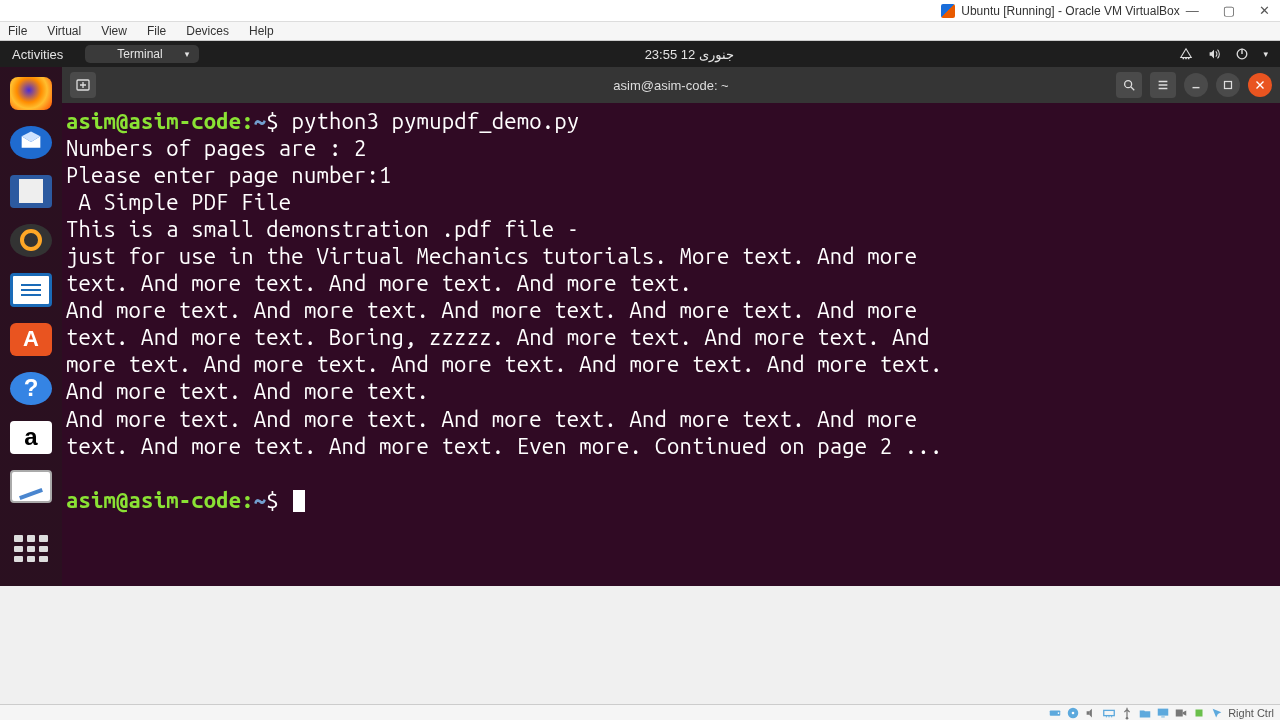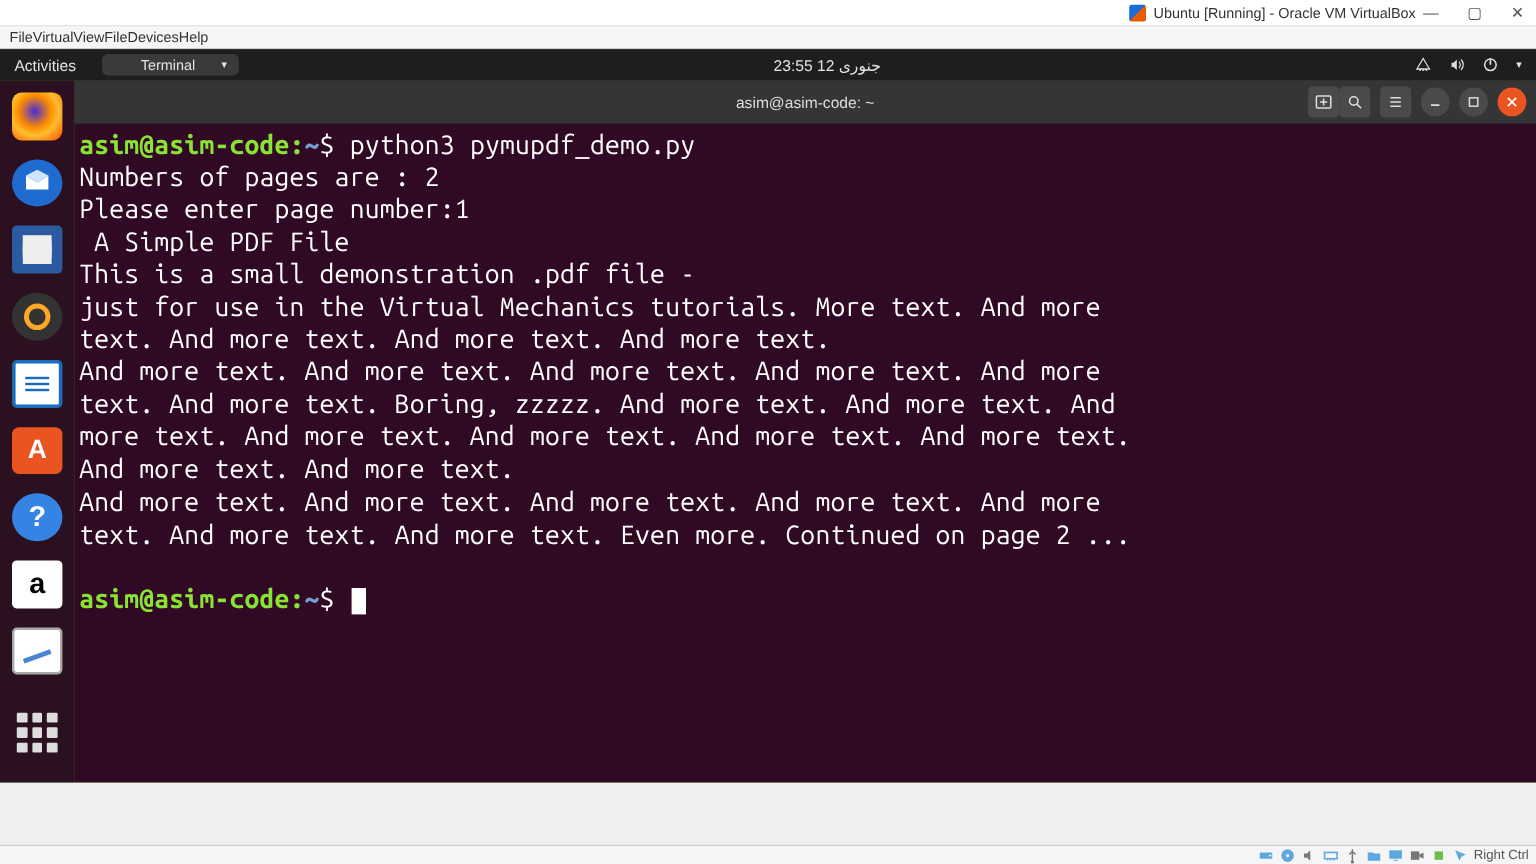--- a/index.html
+++ b/index.html
@@ -17,29 +17,29 @@
   .win-titlebar .left { display: flex; align-items: center; gap: 6px; }
   .win-titlebar .vbox-icon {
     width: 14px; height: 14px; background:
       linear-gradient(135deg,#1a6dd9 0%,#1a6dd9 50%,#e85a00 50%,#e85a00 100%);
     border-radius: 2px;
   }
   .win-controls { display: flex; gap: 12px; font-size: 13px; color: #555; }
   .win-controls span { cursor: pointer; padding: 0 6px; }
   
   .vbox-menu {
-    display: flex; gap: 0; height: 19px; background: #f6f6f6;
+    display: flex; gap: 20px; height: 19px; background: #f6f6f6;
     font-size: 12px; color: #333; padding: 2px 8px; align-items: center;
     border-bottom: 1px solid #ccc;
   }
   .vbox-menu span { cursor: pointer; }
   
   .guest {
-    position: absolute; top: 41px; left: 0; width: 1280px; height: 611px;
-    background: #4d7c0f;
+    position: absolute; top: 41px; left: 0; width: 1280px; height: 545px;
+    background: #c4b5fd;
   }
   
   .gnome-top {
     display: flex; justify-content: space-between; align-items: center;
     height: 26px; background: #1e1e1e; color: #e4e4e4; font-size: 13px;
     padding: 0 12px;
   }
   .gnome-top .left { display: flex; align-items: center; gap: 22px; }
   .gnome-top .term-chip {
     display: flex; align-items: center; gap: 22px; background: #3a3a3a;
@@ -79,21 +79,21 @@
   .dock .spacer { flex:1; }
   .dock .apps-grid { width:34px;height:34px;display:grid;grid-template:repeat(3,1fr)/repeat(3,1fr);gap:4px;cursor:pointer;}
   .dock .apps-grid span{background:#ddd;border-radius:1px;}
   
   .terminal-window {
     position: absolute; left: 62px; top: 26px; right: 0; bottom: 0;
     display: flex; flex-direction: column; background:#300a24;
   }
   .term-titlebar {
     height: 36px; background: #353535; display: flex; align-items: center;
-    justify-content: flex-end; padding: 0 8px;
+    justify-content: space-between; padding: 0 8px;
   }
   .term-titlebar .tt-left {display:flex;align-items:center;gap:4px;}
   .term-titlebar .new-tab {
     width: 26px; height: 26px; background: #4a4a4a; border-radius: 4px;
     display: flex; align-items: center; justify-content: center; cursor: pointer;
   }
   .term-titlebar .new-tab svg{width:16px;height:16px;fill:#ddd;}
   .term-titlebar .title { color: #ddd; font-size: 13px; position:absolute;left:50%;transform:translateX(-50%);}
   .term-titlebar .tt-right {display:flex;align-items:center;gap:8px;}
   .term-titlebar .ctrl {

